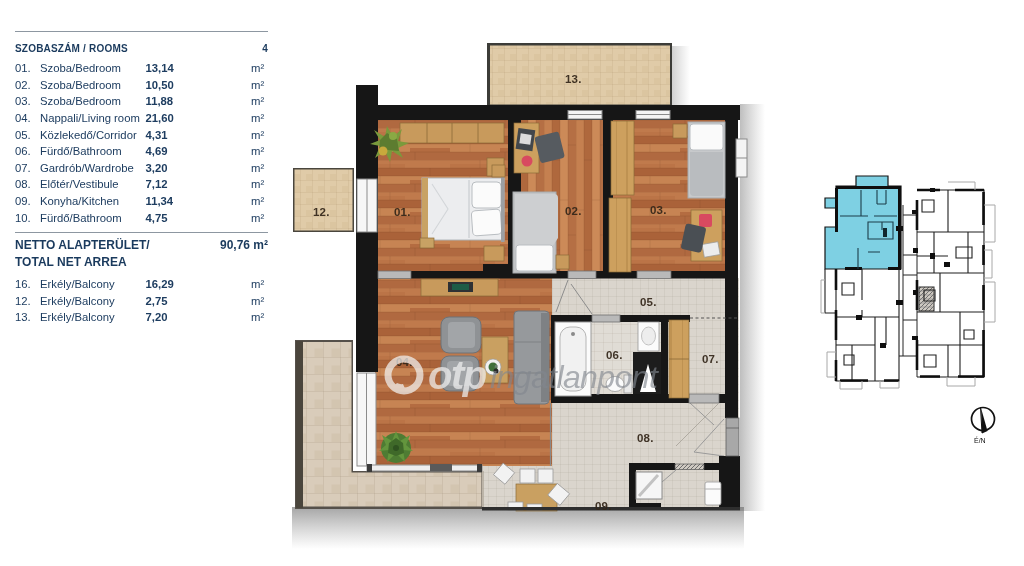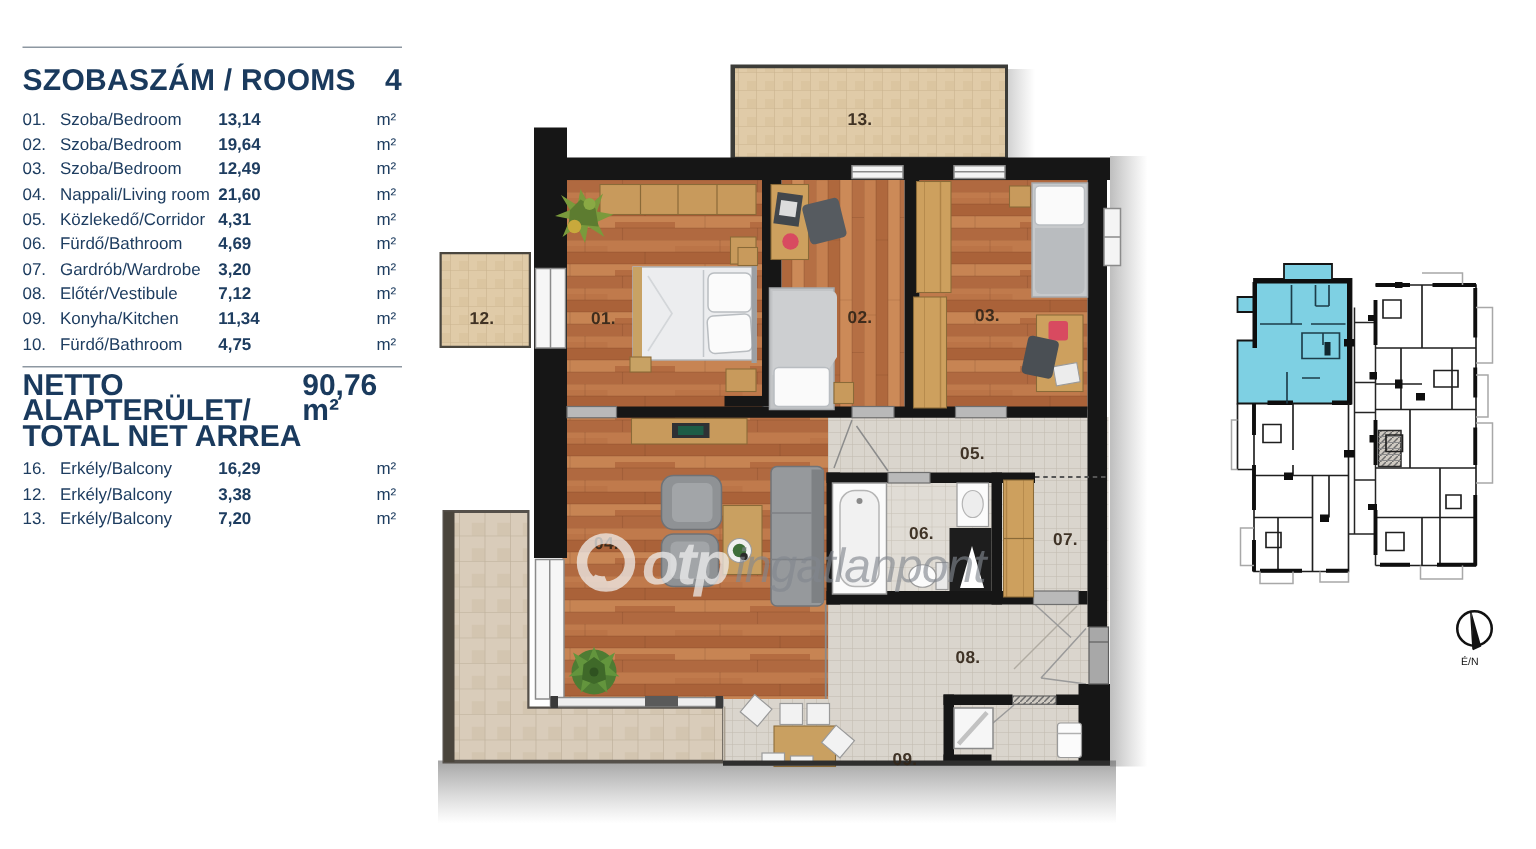--- a/index.html
+++ b/index.html
@@ -1,24 +1,24 @@
 <!DOCTYPE html>
 <html><head>
 <meta charset="utf-8">
 <style>
 html,body{margin:0;padding:0;width:1024px;height:566px;background:#ffffff;overflow:hidden;font-family:"Liberation Sans",sans-serif;}
 #legend{position:absolute;left:15px;top:31px;width:253px;color:#1e3d60;}
 .hline{border-top:1.6px solid #8d97a1;margin:0;}
-.title{display:flex;justify-content:space-between;font-size:20px;font-weight:bold;color:#1a3a5d;margin:11px 0 6px 0;letter-spacing:.2px;}
+.title{display:flex;justify-content:space-between;font-size:10px;font-weight:bold;color:#1a3a5d;margin:11px 0 6px 0;letter-spacing:.2px;}
 .row{display:flex;font-size:11.3px;height:16.6px;align-items:center;}
 .row .num{width:25px;}
 .row .nm{flex:1;}
 .row .val{font-weight:bold;text-align:left;flex:1;}
 .row .m2{width:17px;text-align:left;font-weight:normal;}
-.netto{font-size:20px;font-weight:bold;color:#1a3a5d;line-height:17px;margin:4px 0 5px 0;}
+.netto{font-size:12px;font-weight:bold;color:#1a3a5d;line-height:17px;margin:4px 0 5px 0;}
 .netto .l1{display:flex;justify-content:space-between;}
 svg{position:absolute;left:0;top:0;}
 </style>
 </head>
 <body>
 
 <div id="legend">
   <div class="hline"></div>
 
   <div class="title">
@@ -28,27 +28,27 @@
 
   <div class="row">
       <span class="num">01.</span>
       <span class="nm">Szoba/Bedroom</span>
       <span class="val">13,14</span>
       <span class="m2">m²</span>
     </div>
   <div class="row">
       <span class="num">02.</span>
       <span class="nm">Szoba/Bedroom</span>
-      <span class="val">19,64</span>
+      <span class="val">10,50</span>
       <span class="m2">m²</span>
     </div>
   <div class="row">
       <span class="num">03.</span>
       <span class="nm">Szoba/Bedroom</span>
-      <span class="val">12,49</span>
+      <span class="val">11,88</span>
       <span class="m2">m²</span>
     </div>
   <div class="row">
       <span class="num">04.</span>
       <span class="nm">Nappali/Living room</span>
       <span class="val">21,60</span>
       <span class="m2">m²</span>
     </div>
   <div class="row">
       <span class="num">05.</span>
@@ -99,21 +99,21 @@
 
   <div class="row">
       <span class="num">16.</span>
       <span class="nm">Erkély/Balcony</span>
       <span class="val">16,29</span>
       <span class="m2">m²</span>
     </div>
   <div class="row">
       <span class="num">12.</span>
       <span class="nm">Erkély/Balcony</span>
-      <span class="val">3,38</span>
+      <span class="val">2,75</span>
       <span class="m2">m²</span>
     </div>
   <div class="row">
       <span class="num">13.</span>
       <span class="nm">Erkély/Balcony</span>
       <span class="val">7,20</span>
       <span class="m2">m²</span>
     </div>
 </div>
 <svg width="1024" height="566" viewBox="0 0 1024 566">

